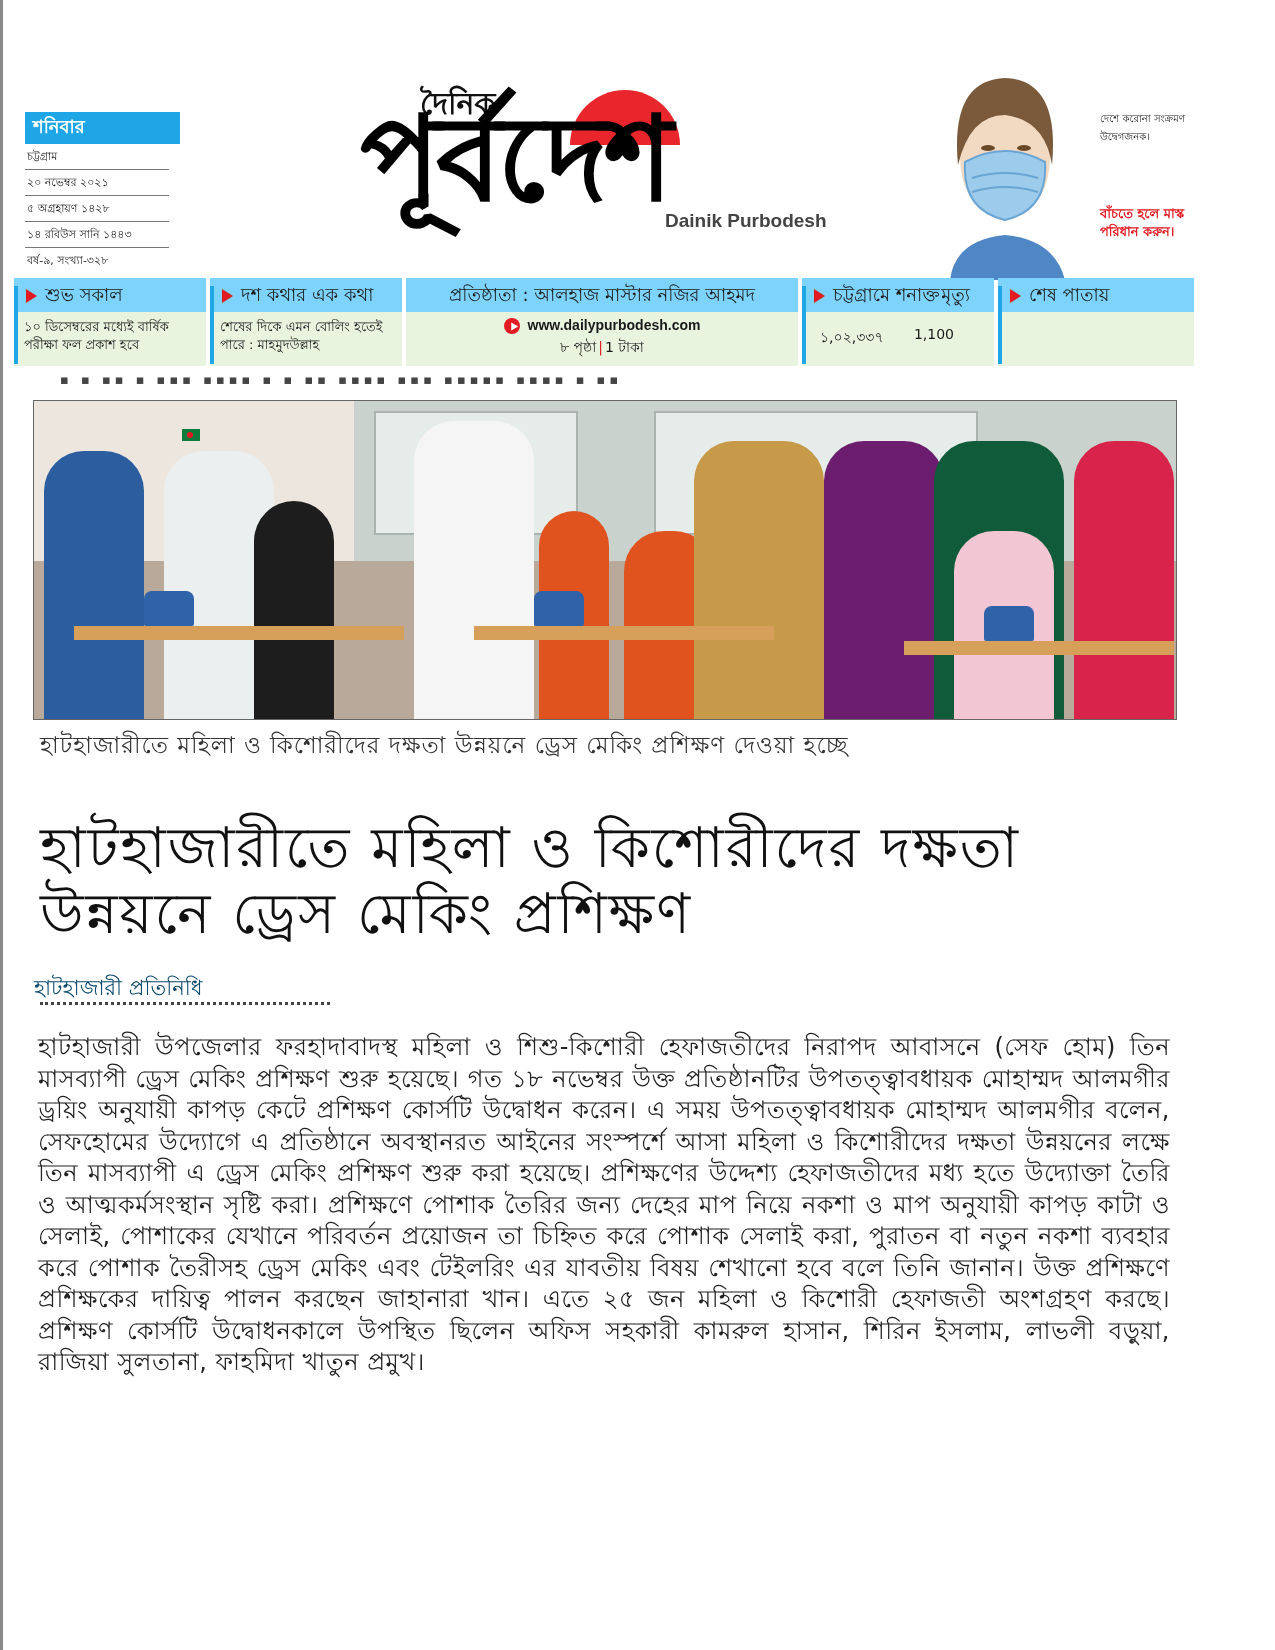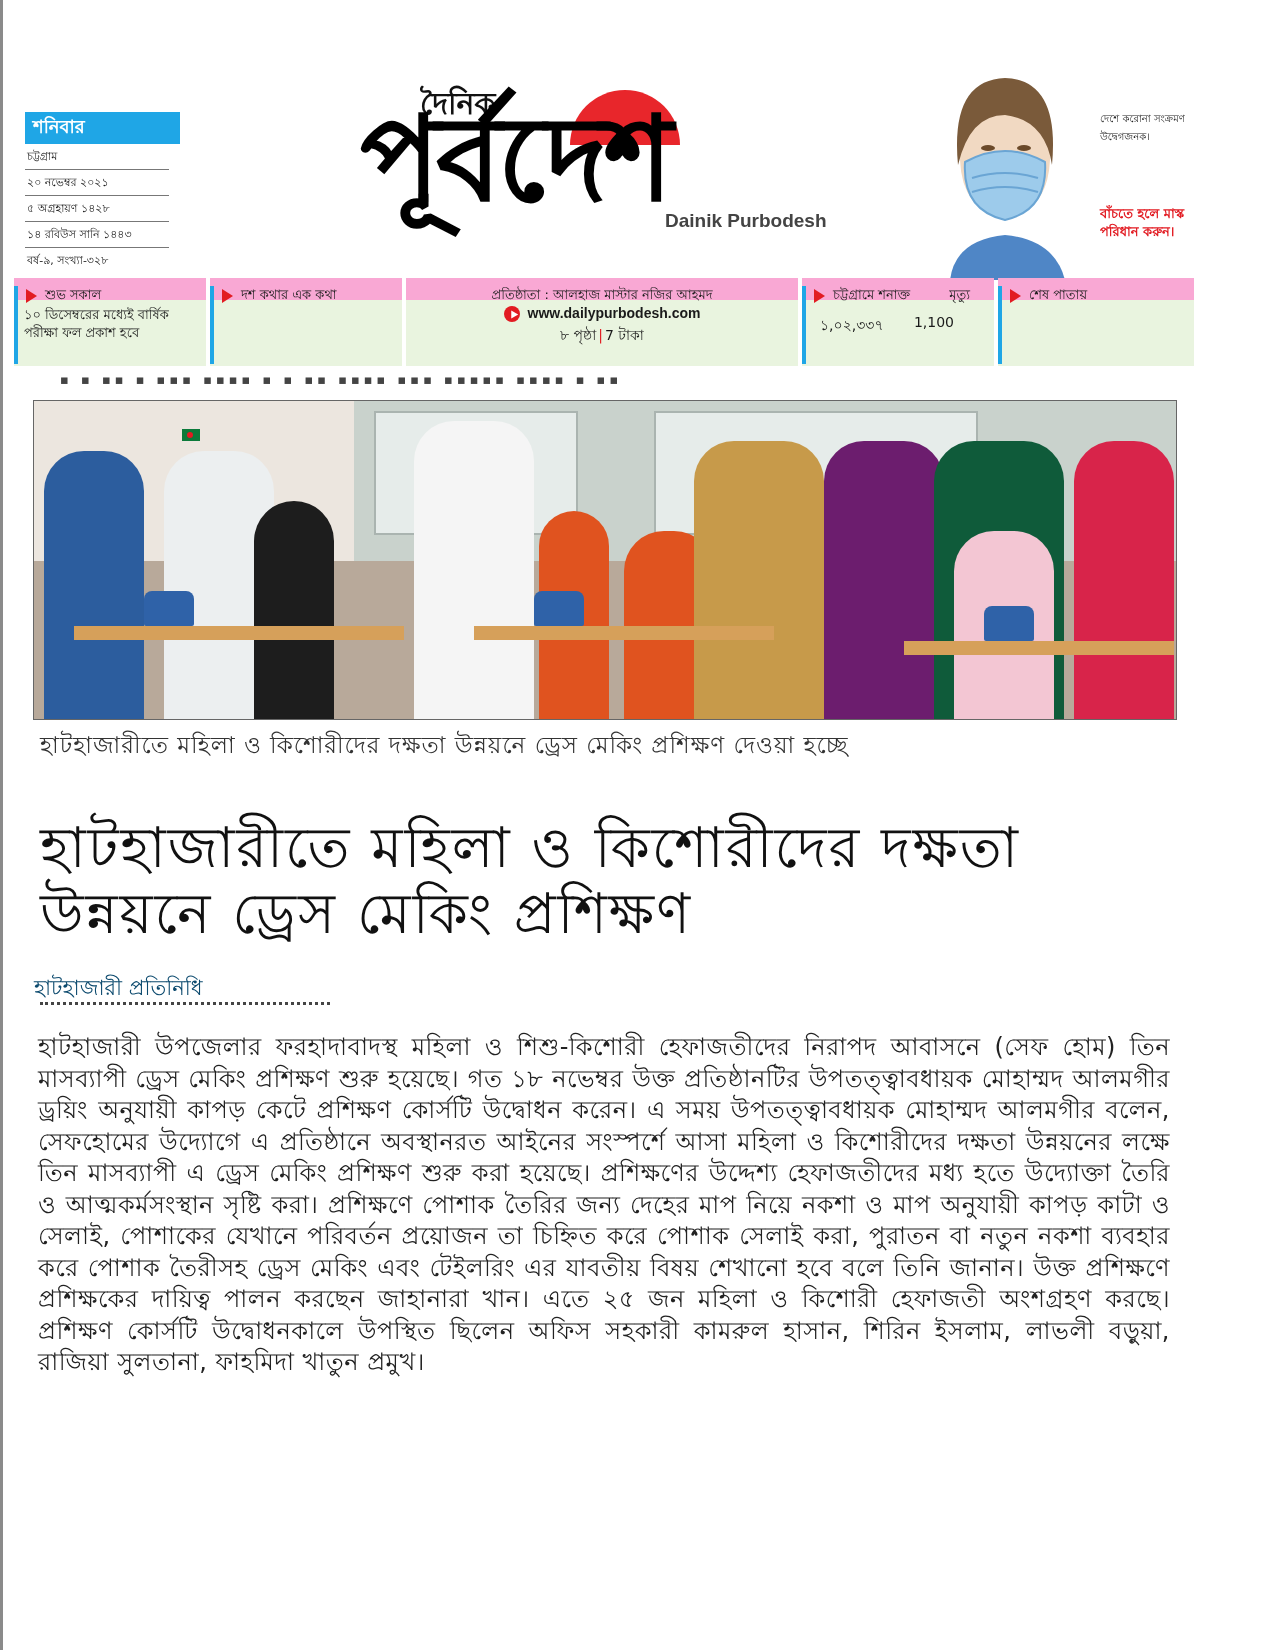--- a/index.html
+++ b/index.html
@@ -24,21 +24,21 @@
 
     
     .ad { position: absolute; left: 930px; top: 70px; width: 290px; height: 210px; }
     .ad .face { position: absolute; left: 0; top: 0; width: 150px; height: 210px; }
     .ad .t1 { position: absolute; left: 170px; top: 40px; font-size: 10px; line-height: 18px; color: #222; width: 120px; }
     .ad .t2 { position: absolute; left: 170px; top: 135px; font-size: 13px; line-height: 18px; color: #e21b22; font-weight: bold; width: 120px; }
 
     
     .strip { position: absolute; left: 14px; top: 278px; width: 1180px; height: 88px; }
     .box { position: absolute; top: 0; height: 88px; background: #e9f4df; }
-    .box .head { background: #f9a8d4; height: 22px; line-height: 34px; font-size: 13px; padding-left: 12px; }
+    .box .head { background: #7dd3fc; height: 34px; line-height: 34px; font-size: 18px; padding-left: 12px; }
     .box .body { font-size: 13px; line-height: 18px; padding: 6px 10px; }
     .box .bluebar { position: absolute; left: 0; top: 8px; width: 4px; height: 78px; background: #1fa6e6; }
     .tri { display: inline-block; width: 0; height: 0; border-top: 7px solid transparent; border-bottom: 7px solid transparent; border-left: 11px solid #e21b22; vertical-align: middle; margin-right: 8px; }
     .center-box .head { text-align: center; padding-left: 0; }
     .center-box .web { text-align: center; font-size: 14px; font-weight: bold; font-family: "Liberation Sans", sans-serif; margin-top: 5px; }
     .center-box .price { text-align: center; font-size: 14px; margin-top: 2px; }
     .web-icon { display: inline-block; width: 16px; height: 16px; border-radius: 50%; background: #e21b22; vertical-align: middle; margin-right: 8px; position: relative; }
     .web-icon::after { content: ""; position: absolute; left: 5px; top: 4px; border-left: 4px solid transparent; border-right: 4px solid transparent; border-bottom: 7px solid #fff; transform: rotate(-30deg); }
     .sep { color: #e21b22; padding: 0 2px; }
     .stats { display: flex; justify-content: space-between; padding: 14px 40px 0 18px; font-size: 14px; text-align: center; }
@@ -101,25 +101,26 @@
 
 <div class="strip">
   <div class="box" style="left:0;width:192px;">
     <div class="bluebar"></div>
     <div class="head"><span class="tri"></span><span>শুভ সকাল</span></div>
     <div class="body">১০ ডিসেম্বরের মধ্যেই বার্ষিক পরীক্ষা ফল প্রকাশ হবে</div>
   </div>
   <div class="box" style="left:196px;width:192px;">
     <div class="bluebar"></div>
     <div class="head"><span class="tri"></span><span>দশ কথার এক কথা</span></div>
+    <div class="body">শেষের দিকে এমন বোলিং হতেই পারে : মাহমুদউল্লাহ</div>
   </div>
   <div class="box center-box" style="left:392px;width:392px;">
     <div class="head">প্রতিষ্ঠাতা : আলহাজ মাস্টার নজির আহমদ</div>
     <div class="web"><span class="web-icon"></span><span>www.dailypurbodesh.com</span></div>
-    <div class="price"><span>৮ পৃষ্ঠা</span><span class="sep">|</span><span>7 টাকা</span></div>
+    <div class="price"><span>৮ পৃষ্ঠা</span><span class="sep">|</span><span>1 টাকা</span></div>
   </div>
   <div class="box" style="left:788px;width:192px;">
     <div class="bluebar"></div>
     <div class="head" style="display:flex;justify-content:space-between;padding-right:24px;">
         <span><span class="tri"></span><span>চট্টগ্রামে শনাক্ত</span></span>
         <span>মৃত্যু</span>
       </div>
     <div class="stats">
         <span>১,০২,৩৩৭</span>
         <span>1,100</span>

